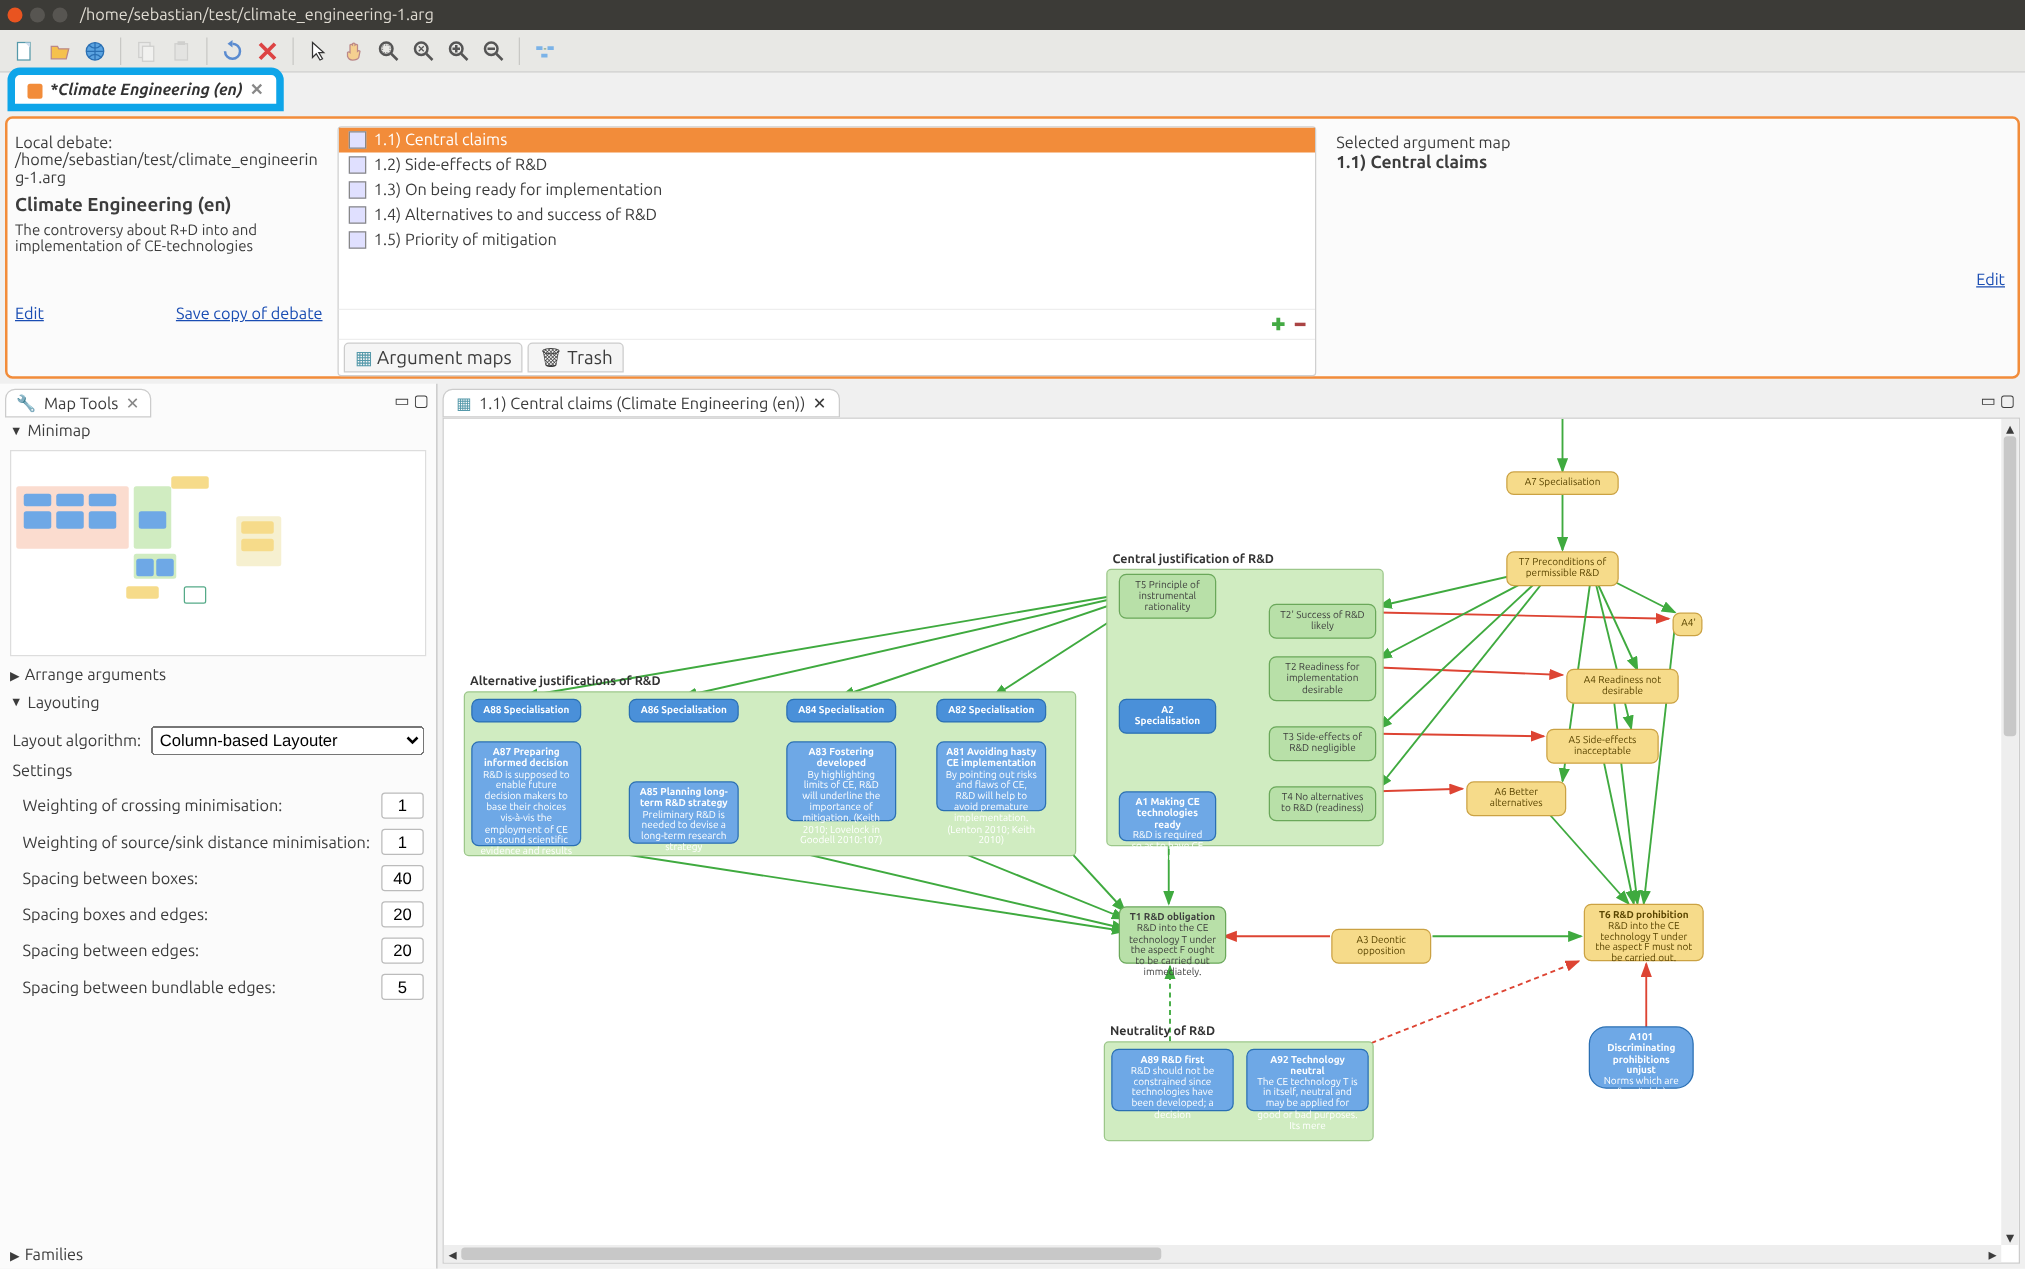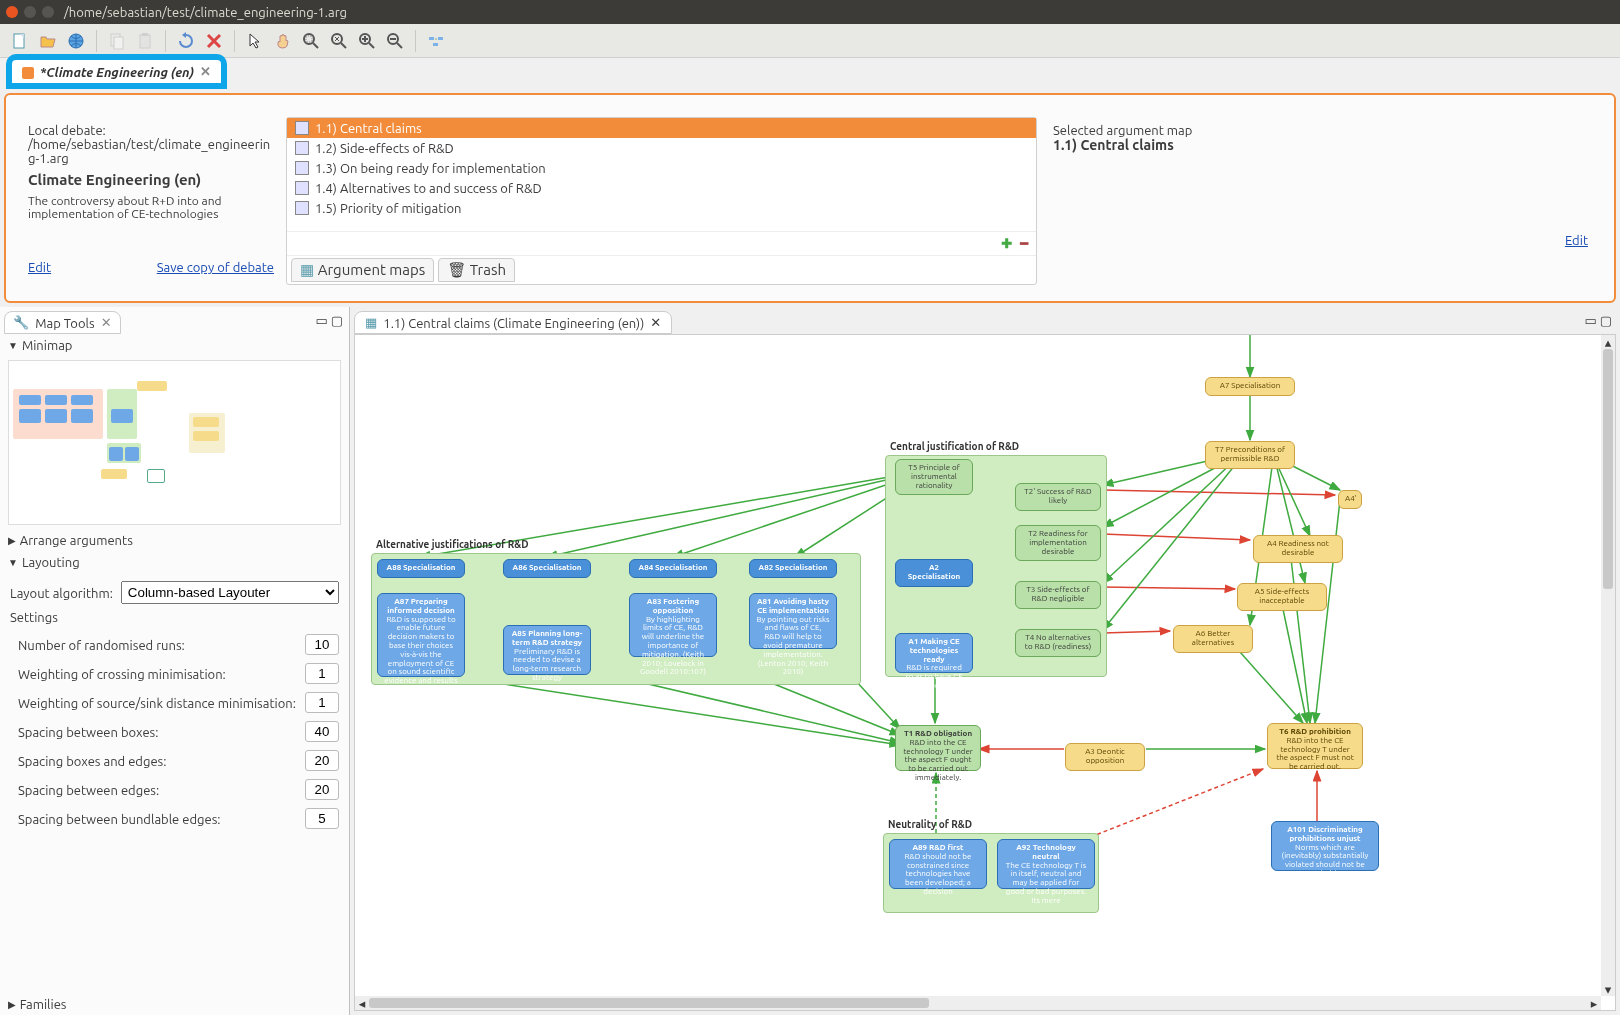--- a/index.html
+++ b/index.html
@@ -11,21 +11,21 @@
 .win-btn { width: 12px; height: 12px; border-radius: 50%; background: #575551; }
 .win-btn.close { background: #e95420; }
 
 
 .toolbar { background: #e8e8e5; height: 34px; display: flex; align-items: center; padding: 0 8px; gap: 4px; border-bottom: 1px solid #d0d0d0; }
 .tb-btn { width: 24px; height: 24px; display: flex; align-items: center; justify-content: center; border-radius: 3px; cursor: pointer; }
 .tb-sep { width: 1px; height: 22px; background: #c8c8c5; margin: 0 4px; }
 
 
 .app-body { display: flex; flex-direction: column; height: calc(100vh - 58px); }
-.upper-region { display: flex; border: 2px solid #f28c3a; border-radius: 6px; margin: 4px; background: #fbfbfb; padding: 16px; height: 210px; }
+.upper-region { display: flex; border: 2px solid #f28c3a; border-radius: 6px; margin: 4px; background: #fbfbfb; padding: 0; height: 210px; }
 
 .debate-tab { display: flex; align-items: flex-end; gap: 6px; background: #fff; border: 6px solid #0ea5e9; border-radius: 10px 10px 0 0; padding: 4px 10px; font-style: italic; font-weight: bold; font-size: 13px; color: #333; margin: -26px 0 0 6px; position: relative; width: fit-content;}
 .debate-tab .close-x { font-style: normal; color: #888; cursor: pointer; }
 .debate-tab-icon { width: 12px; height: 12px; background: #f28c3a; border-radius: 2px; }
 
 .upper-content { display: flex; width: 100%; gap: 6px; margin-top: 6px;}
 .local-debate { width: 258px; padding: 6px; }
 .local-debate h3 { font-size: 15px; font-weight: bold; margin: 6px 0; }
 .local-debate .ld-desc { font-size: 12px; }
 .local-debate .links { display: flex; justify-content: space-between; margin-top: 40px; }
@@ -306,24 +306,20 @@
           <span>Layouting</span>
         </div>
       <div class="layouting">
         <div class="row">
           <span>Layout algorithm:</span>
           <select><option>Column-based Layouter</option></select>
         </div>
         <div style="margin:6px 0;">Settings</div>
         <div class="settings-list" style="padding-left:8px;">
           <div class="srow">
-              <span>Number of randomised runs:</span>
-              <input value="10" style="">
-            </div>
-          <div class="srow">
               <span>Weighting of crossing minimisation:</span>
               <input value="1" style="">
             </div>
           <div class="srow">
               <span>Weighting of source/sink distance minimisation:</span>
               <input value="1" style="">
             </div>
           <div class="srow">
               <span>Spacing between boxes:</span>
               <input value="40" style="">
@@ -436,21 +432,21 @@
             <div class="cluster-title">Neutrality of R&amp;D</div>
           </div>
 
         <div class="node blue-strong" style="left:22px; top:224px; width:88px;">A88 Specialisation</div>
         <div class="node blue-strong" style="left:148px; top:224px; width:88px;">A86 Specialisation</div>
         <div class="node blue-strong" style="left:274px; top:224px; width:88px;">A84 Specialisation</div>
         <div class="node blue-strong" style="left:394px; top:224px; width:88px;">A82 Specialisation</div>
 
         <div class="node blue" style="left:22px; top:258px; width:88px; height:84px;"><b>A87 Preparing informed decision</b><br><span>R&amp;D is supposed to enable future decision makers to base their choices vis-à-vis the employment of CE on sound scientific evidence and results</span></div>
         <div class="node blue" style="left:148px; top:290px; width:88px; height:50px;"><b>A85 Planning long-term R&amp;D strategy</b><br><span>Preliminary R&amp;D is needed to devise a long-term research strategy</span></div>
-        <div class="node blue" style="left:274px; top:258px; width:88px; height:64px;"><b>A83 Fostering opposition</b><br><span>By highlighting limits of CE, R&amp;D will underline the importance of mitigation. (Keith 2010; Lovelock in Goodell 2010:107)</span></div>
+        <div class="node blue" style="left:274px; top:258px; width:88px; height:64px;"><b>A83 Fostering developed</b><br><span>By highlighting limits of CE, R&amp;D will underline the importance of mitigation. (Keith 2010; Lovelock in Goodell 2010:107)</span></div>
         <div class="node blue" style="left:394px; top:258px; width:88px; height:56px;"><b>A81 Avoiding hasty CE implementation</b><br><span>By pointing out risks and flaws of CE, R&amp;D will help to avoid premature implementation. (Lenton 2010; Keith 2010)</span></div>
 
         <div class="node green" style="left:540px; top:124px; width:78px;">T5 Principle of instrumental rationality</div>
         <div class="node blue-strong" style="left:540px; top:224px; width:78px;">A2 Specialisation</div>
         <div class="node blue" style="left:540px; top:298px; width:78px; height:40px;"><b>A1 Making CE technologies ready</b><br><span>R&amp;D is required so as to have CE ready on time.</span></div>
 
         <div class="node green" style="left:660px; top:148px; width:86px;">T2' Success of R&amp;D likely</div>
         <div class="node green" style="left:660px; top:190px; width:86px;">T2 Readiness for implementation desirable</div>
         <div class="node green" style="left:660px; top:246px; width:86px;">T3 Side-effects of R&amp;D negligible</div>
         <div class="node green" style="left:660px; top:294px; width:86px;">T4 No alternatives to R&amp;D (readiness)</div>
@@ -461,21 +457,21 @@
         <div class="node blue" style="left:534px; top:504px; width:98px; height:50px;"><b>A89 R&amp;D first</b><br><span>R&amp;D should not be constrained since technologies have been developed; a decision</span></div>
         <div class="node blue" style="left:642px; top:504px; width:98px; height:50px;"><b>A92 Technology neutral</b><br><span>The CE technology T is in itself, neutral and may be applied for good or bad purposes. Its mere</span></div>
 
         <div class="node yellow" style="left:850px; top:42px; width:90px;">A7 Specialisation</div>
         <div class="node yellow" style="left:850px; top:106px; width:90px;">T7 Preconditions of permissible R&amp;D</div>
         <div class="node yellow" style="left:983px; top:155px; width:24px;">A4'</div>
         <div class="node yellow" style="left:898px; top:200px; width:90px;">A4 Readiness not desirable</div>
         <div class="node yellow" style="left:882px; top:248px; width:90px;">A5 Side-effects inacceptable</div>
         <div class="node yellow" style="left:818px; top:290px; width:80px;">A6 Better alternatives</div>
         <div class="node yellow" style="left:912px; top:388px; width:96px; height:46px;"><b>T6 R&amp;D prohibition</b><br><span>R&amp;D into the CE technology T under the aspect F must not be carried out.</span></div>
-        <div class="node blue" style="left:916px; top:486px; width:108px; height:50px;"><b>A101 Discriminating prohibitions unjust</b><br><span>Norms which are (inevitably) substantially violated should not be upheld.</span></div>
+        <div class="node blue" style="left:916px; top:486px; width:84px; height:50px;border-radius:14px;"><b>A101 Discriminating prohibitions unjust</b><br><span>Norms which are (inevitably) substantially violated should not be upheld.</span></div>
 
         <div style="position:absolute; right:0; top:0; width:14px; height:calc(100% - 14px); background:#eee;">
             <div style="width:14px;height:14px;display:flex;align-items:center;justify-content:center;">▴</div>
             <div style="position:absolute;bottom:0;width:14px;height:14px;display:flex;align-items:center;justify-content:center;">▾</div>
             <div style="position:absolute;top:14px;left:2px;width:10px;height:240px;background:#c8c8c8;border-radius:3px;"></div>
           </div>
         <div style="position:absolute; bottom:0; left:0; height:14px; width:calc(100% - 14px); background:#eee;"><div style="height:14px;width:14px;display:inline-flex;align-items:center;justify-content:center;">◂</div><div style="position:absolute;right:0;height:14px;width:14px;display:inline-flex;align-items:center;justify-content:center;">▸</div><div style="position:absolute;left:14px;top:2px;height:10px;width:560px;background:#c8c8c8;border-radius:3px;"></div></div>
       </div>
     </div>
   </div>

